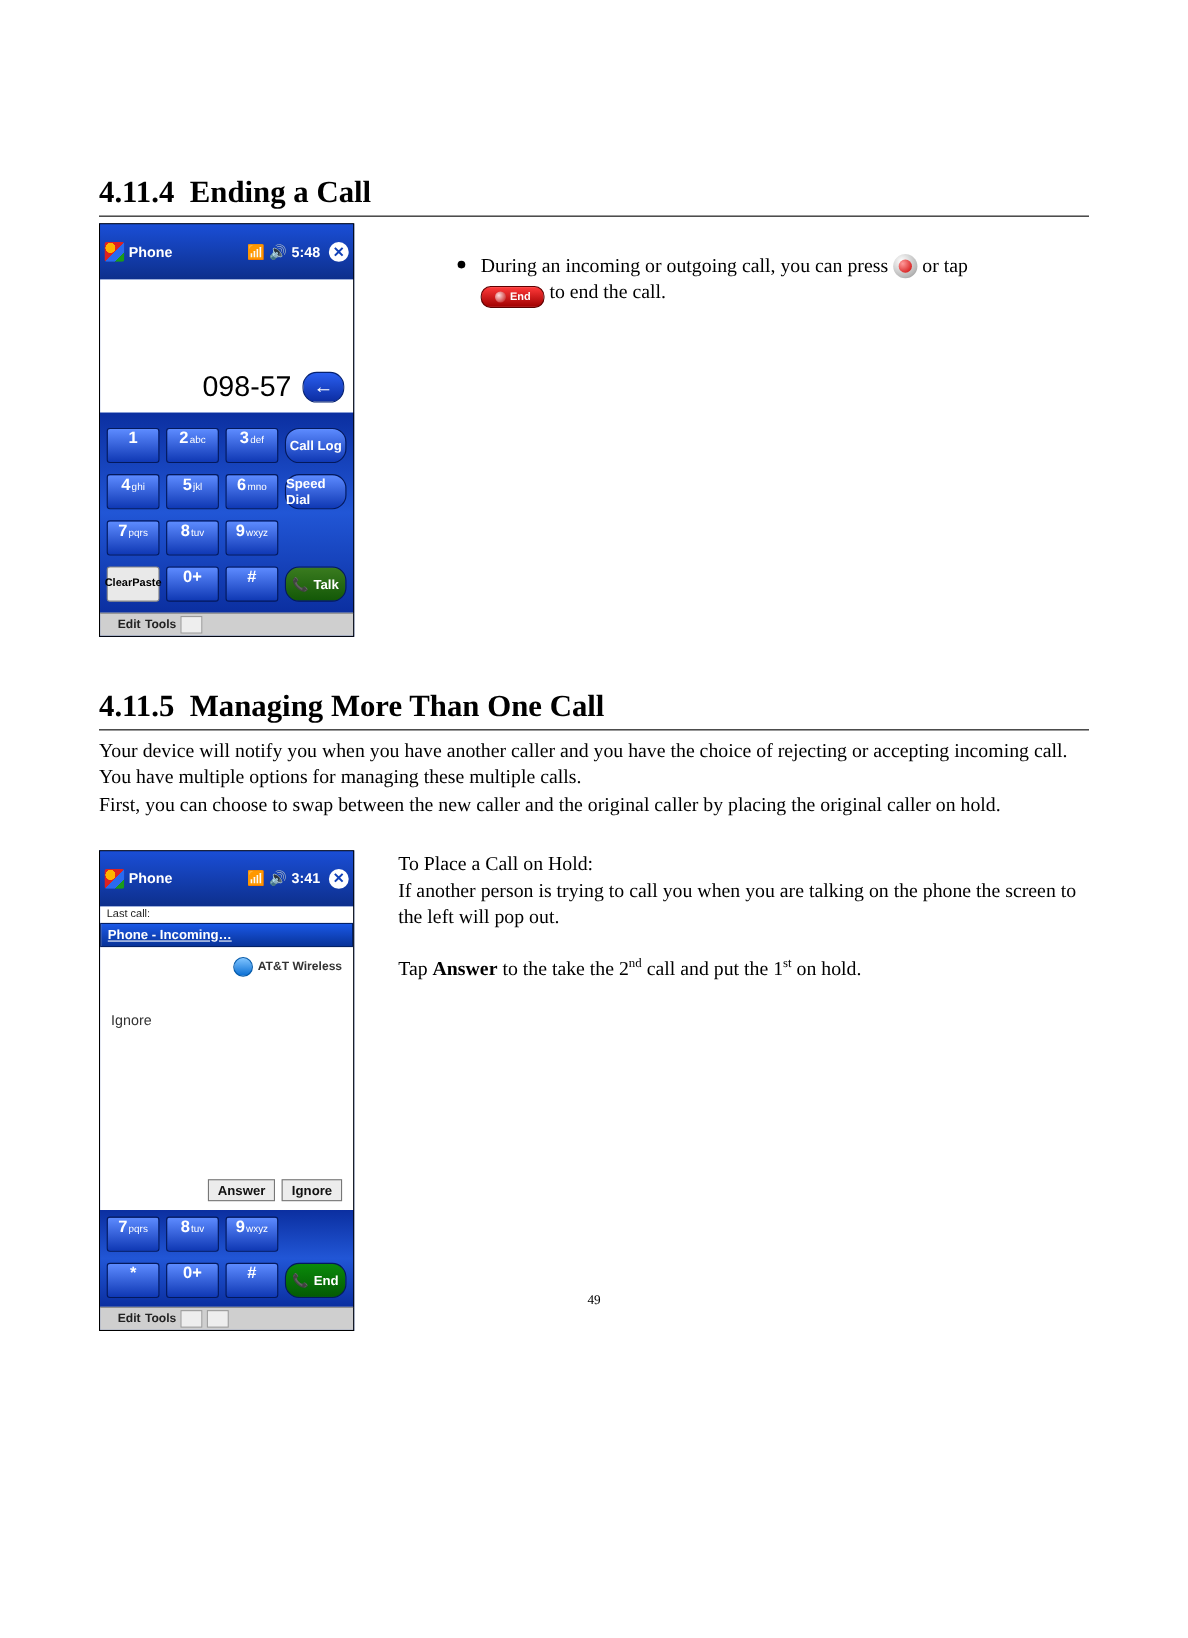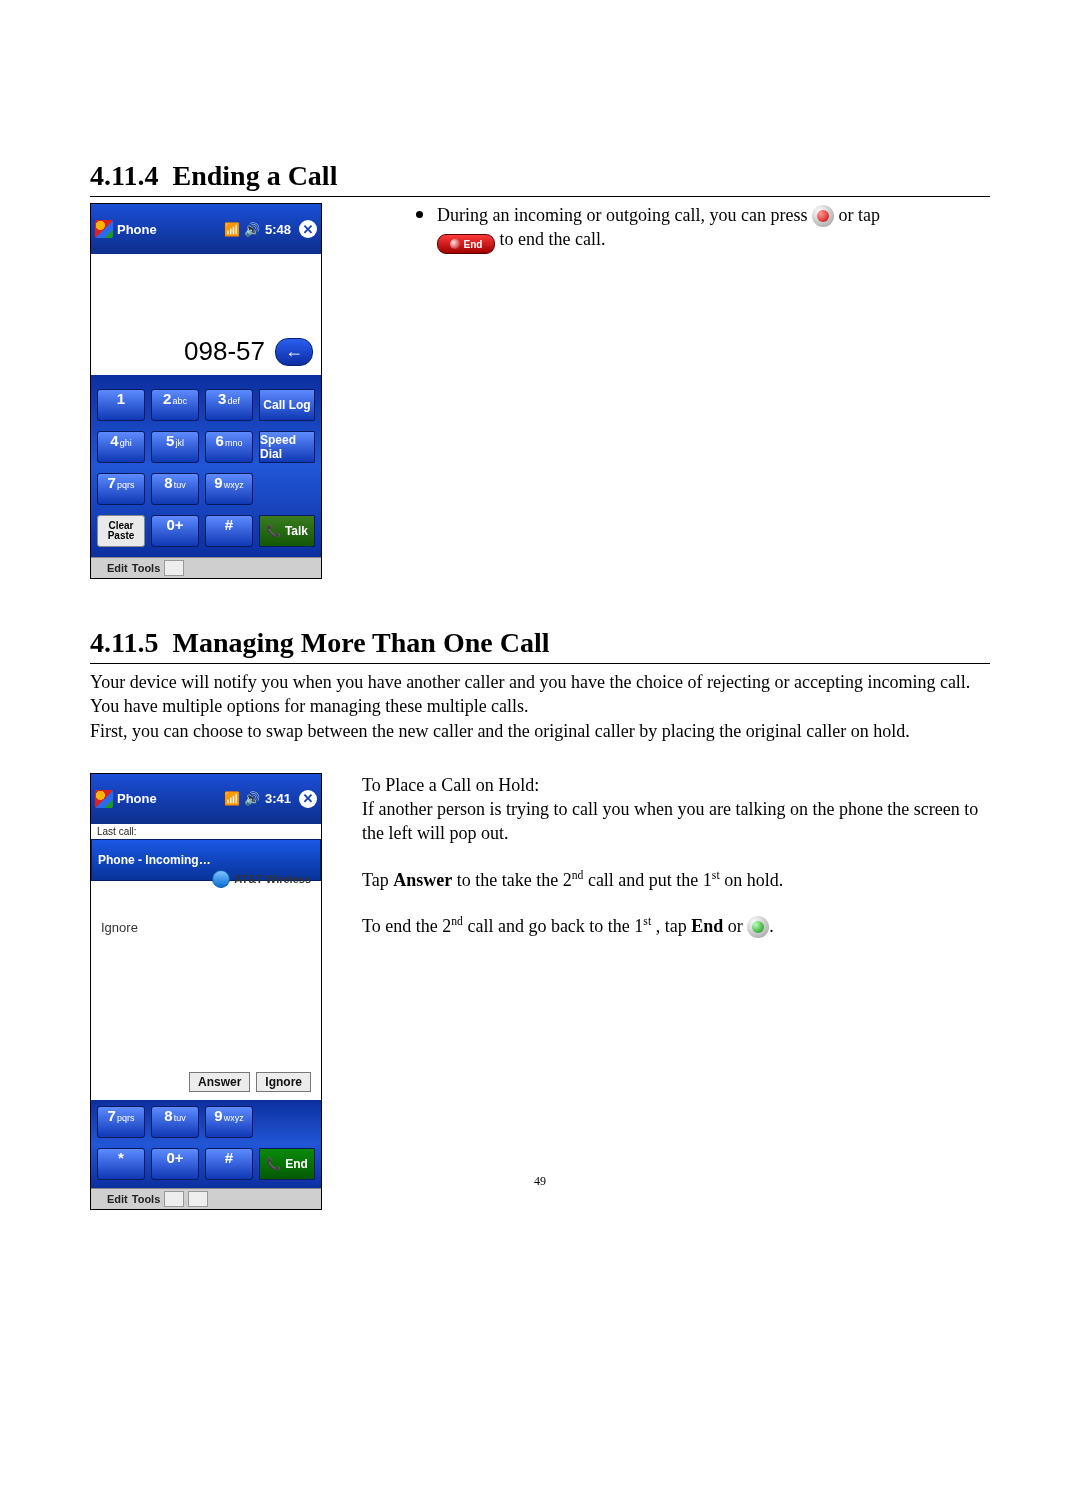--- a/index.html
+++ b/index.html
@@ -22,20 +22,21 @@
     margin:0 0 6px 0;
   }
   .body-text{
     font-size:18px;
     line-height:1.35;
   }
   .bullet-row{
     display:flex;
     align-items:flex-start;
     gap:14px;
+    margin-top:26px;
   }
   .bullet-dot{
     width:7px;height:7px;border-radius:50%;background:#000;
     flex:0 0 auto;margin-top:8px;margin-left:24px;
   }
   .sup{font-size:.65em;vertical-align:super;}
   .page-num{
     position:absolute;
     bottom:300px;
     left:0;right:0;
@@ -103,31 +104,31 @@
   .key{
     width:46px;height:30px;border:1px solid #04195c;
     border-radius:3px;
     background:linear-gradient(#5d8bff,#0f38b4);
     color:#fff;display:flex;align-items:baseline;justify-content:center;
     font-size:15px;font-weight:600;
     gap:1px;
   }
   .key .sub{font-size:9px;font-weight:400;}
   .wide{
-    flex:1;height:30px;border:1px solid #04195c;border-radius:1px;
+    flex:1;height:30px;border:1px solid #04195c;border-radius:13px;
     background:linear-gradient(#5d8bff,#0f38b4);
     color:#fff;display:flex;align-items:center;justify-content:center;
     font-size:12px;font-weight:bold;gap:4px;
   }
   .talkbtn{background:linear-gradient(#3a7b1f,#135807);}
   .clearpaste{
     width:46px;height:30px;background:#e9e9e9;
     border:1px solid #888;border-radius:3px;
     color:#000;font-size:10px;font-weight:bold;
-    display:flex;flex-direction:column;align-items:center;justify-content:center;
+    display:flex;flex-direction:row;align-items:center;justify-content:center;
     line-height:1.05;
   }
   .ppc .bottombar{
     background:#cfcfcf;border-top:1px solid #888;
     display:flex;align-items:center;height:20px;
     font-size:11px;font-weight:bold;color:#222;
     padding:0 16px;gap:4px;
   }
   .ppc .bottombar .kb{
     width:18px;height:14px;border:1px solid #999;background:#eee;
@@ -136,21 +137,21 @@
   
   .s2 .upper{
     position:relative;background:#fff;height:276px;
   }
   .s2 .lastcall{
     font-size:10px;color:#222;padding:2px 6px;
   }
   .s2 .incoming-banner{
     background:linear-gradient(#1a58e6,#083399);
     color:#fff;font-size:12px;font-weight:bold;
-    padding:13px 6px;border:1px solid #032066;
+    padding:3px 6px;border:1px solid #032066;text-decoration:underline;
   }
   .s2 .carrier{
     position:absolute;top:46px;right:10px;
     display:flex;align-items:center;gap:4px;
     font-size:11px;font-weight:bold;color:#333;
   }
   .s2 .carrier .globe{
     width:16px;height:16px;border-radius:50%;
     background:linear-gradient(#7fc4ff,#0a6fd4);border:1px solid #055aa9;
   }
@@ -391,25 +392,17 @@
       <div>If another person is trying to call you when you are talking on the phone the screen to the left will pop out.</div>
 
       <div style="margin-top:22px">
         <span>Tap </span>
         <b>Answer</b>
         <span> to the take the 2</span><span class="sup">nd</span>
         <span> call and put the 1</span><span class="sup">st</span>
         <span> on hold.</span>
       </div>
 
-      <div style="margin-top:22px">
-        <span>To end the 2</span><span class="sup">nd</span>
-        <span> call and go back to the 1</span><span class="sup">st</span>
-        <span>, tap </span>
-        <b>End</b>
-        <span> or </span>
-        <span class="round-icon green"></span>.
-      </div>
     </div>
   </div>
 
   <div class="page-num">49</div>
 </div>
 
 </body></html>

